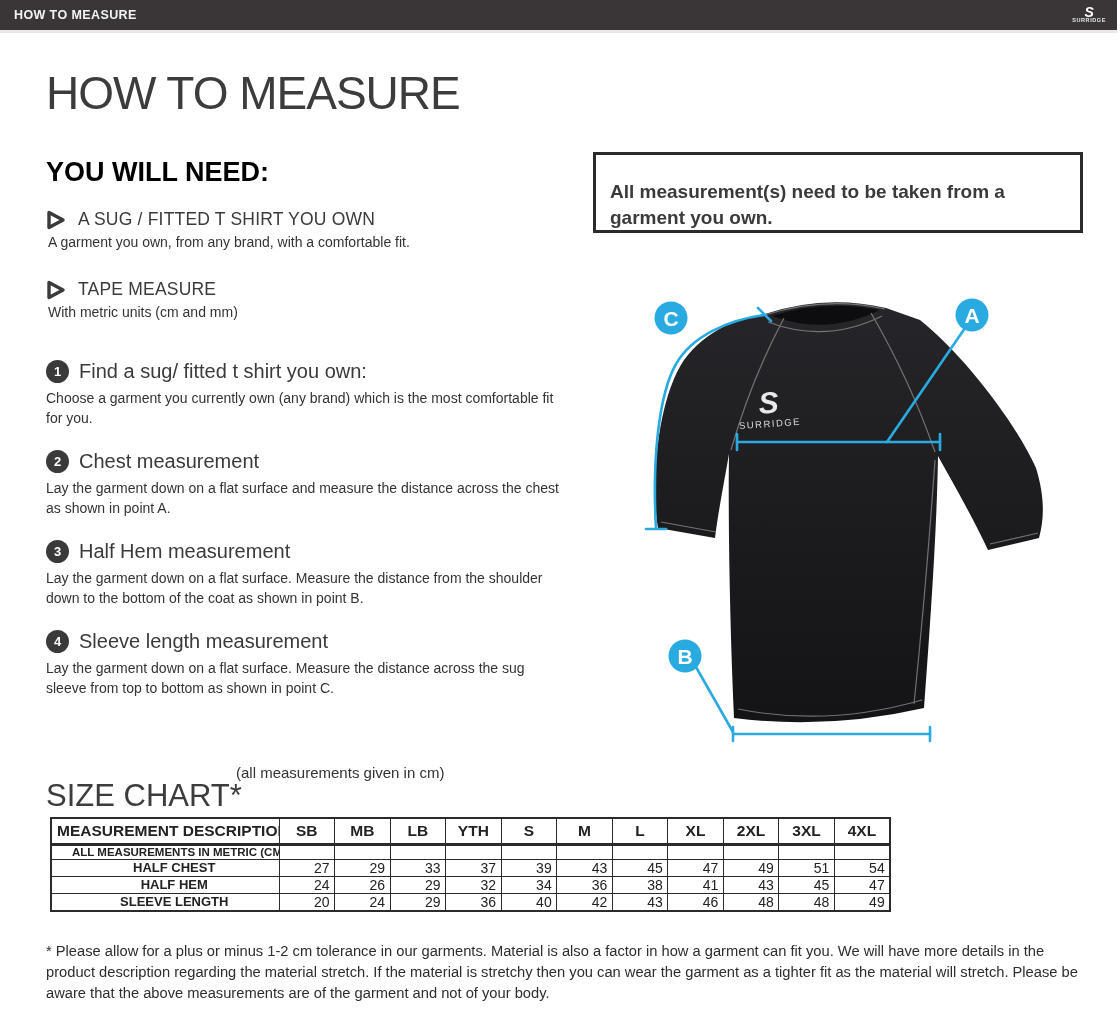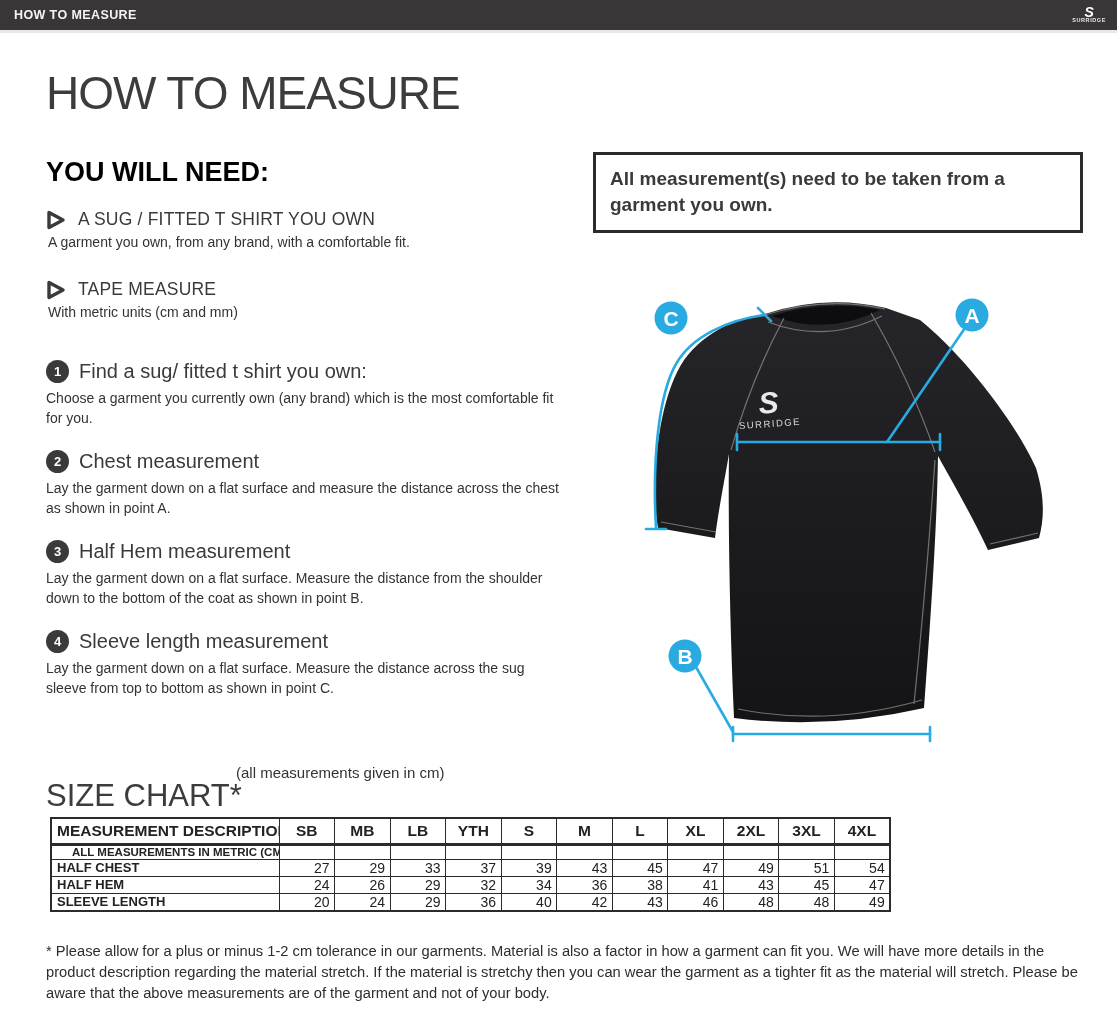--- a/index.html
+++ b/index.html
@@ -34,41 +34,41 @@
   .steps { position:absolute; left:46px; top:360px; width:560px; }
   .step { height:90px; }
   .step-head { display:flex; align-items:center; }
   .step-num { width:23px; height:23px; border-radius:50%; background:#3a3a3a; color:#fff;
     font-size:13px; font-weight:bold; display:flex; align-items:center; justify-content:center; }
   .step-title { font-size:20px; color:#3a3a3a; margin-left:10px; }
   .step-body { font-size:14px; color:#333; line-height:1.4; margin-top:6px; width:515px; }
 
   
   .callout { position:absolute; left:593px; top:152px; width:490px; height:81px;
-    border:3px solid #2b2b2b; padding:11px 14px; background:#fff; }
+    border:3px solid #2b2b2b; padding:24px 14px; background:#fff; }
   .callout-text { font-size:19px; font-weight:bold; color:#3a3a3a; line-height:1.35; }
 
   
   .figure { position:absolute; left:588px; top:268px; width:532px; height:532px; }
 
   
   .h3 { position:absolute; left:46px; top:778px; font-size:31px; font-weight:400; color:#3d3c3c; }
   .h3-sub { position:absolute; left:236px; top:764px; font-size:15px; color:#333; }
 
   table.size-table { position:absolute; left:50px; top:817px; width:841px;
     border-collapse:collapse; table-layout:fixed; background:#fff; }
   .size-table th, .size-table td { border:1px solid #2b2b2b; overflow:hidden; white-space:nowrap; }
   .size-table { border:2px solid #2b2b2b; }
   .size-table thead th { height:26px; font-size:15.5px; font-weight:bold; color:#222;
     border-bottom:3px solid #2b2b2b; text-align:center; }
   .size-table thead th:first-child { text-align:left; padding-left:5px; width:228px; }
   .size-table .note-row td { height:15px; font-size:11.5px; font-weight:bold; color:#222;
     text-align:left; padding-left:20px; }
   .size-table tbody td { height:17px; font-size:14px; color:#222; text-align:center;padding-left:30px; }
-  .size-table tbody td.lbl { text-align:left; padding-left:5px; font-size:13px; font-weight:600; }
+  .size-table tbody td.lbl { text-align:center; padding-left:18px; font-size:13px; font-weight:600; }
 
   .footnote { position:absolute; left:46px; top:941px; width:1043px; font-size:14.7px;
     color:#2d2d2d; line-height:1.42; }
 </style>
 </head>
 <body>
 
 <div id="page">
 
   <div class="topbar">

